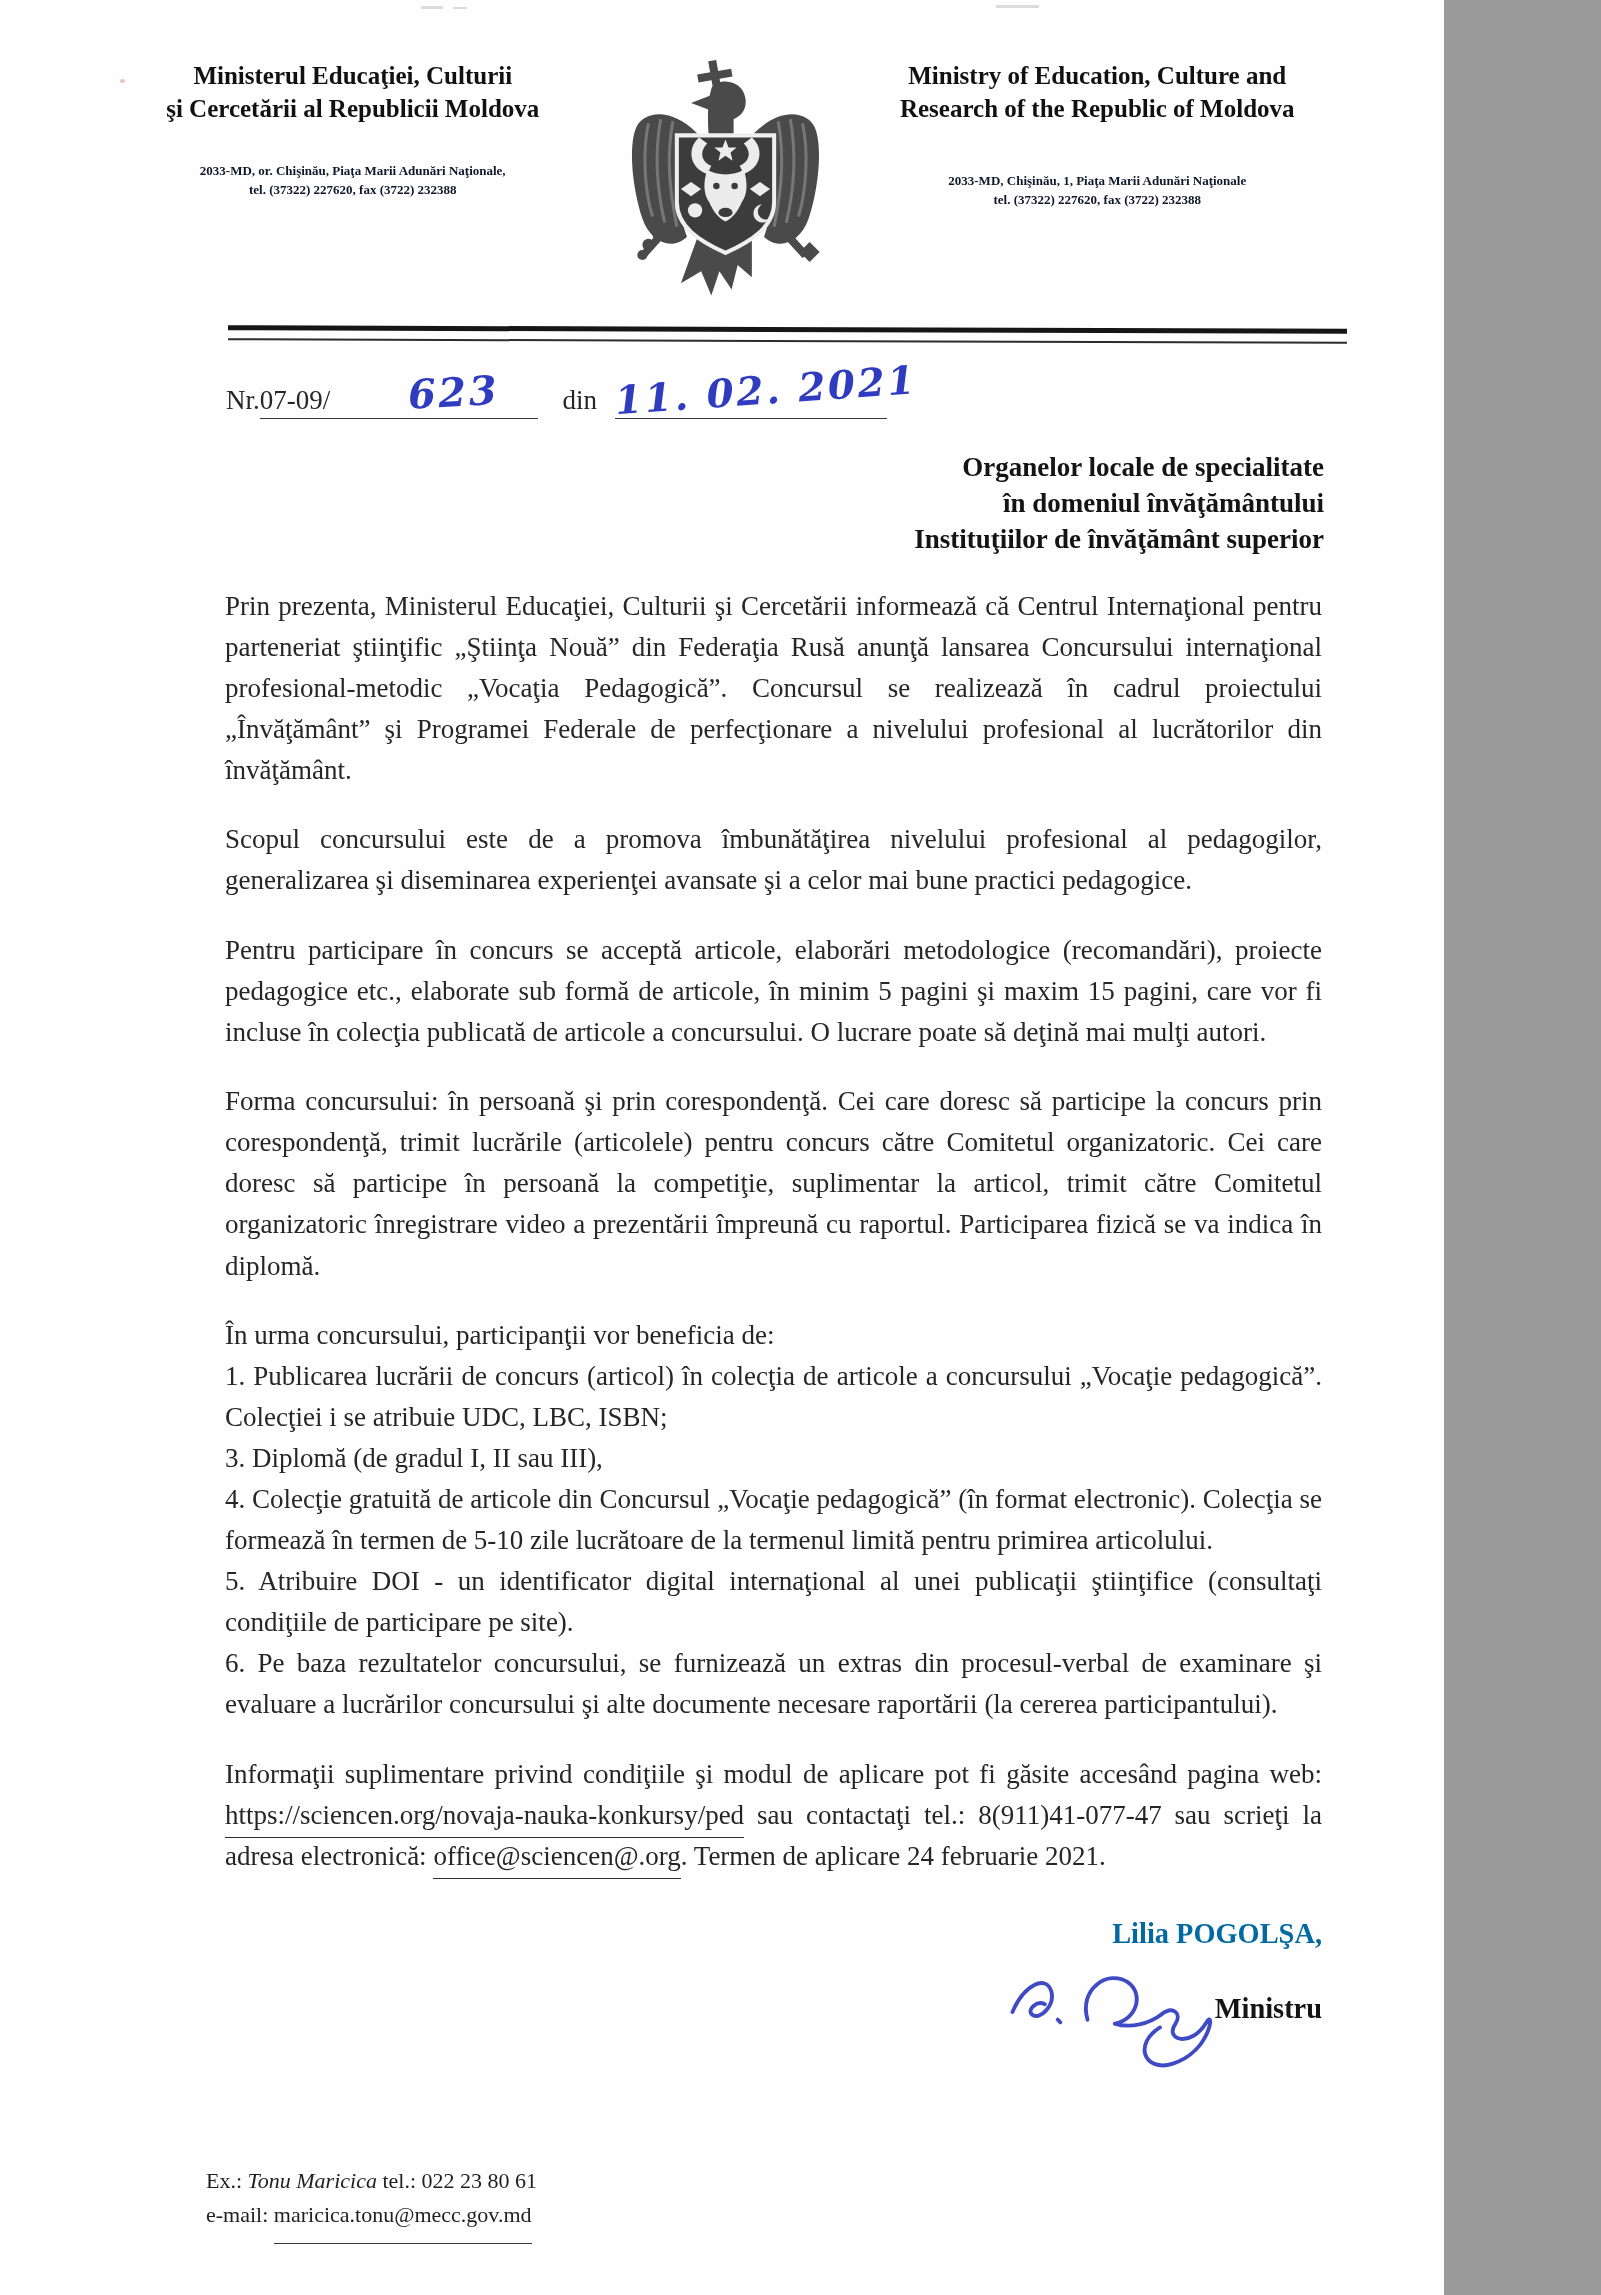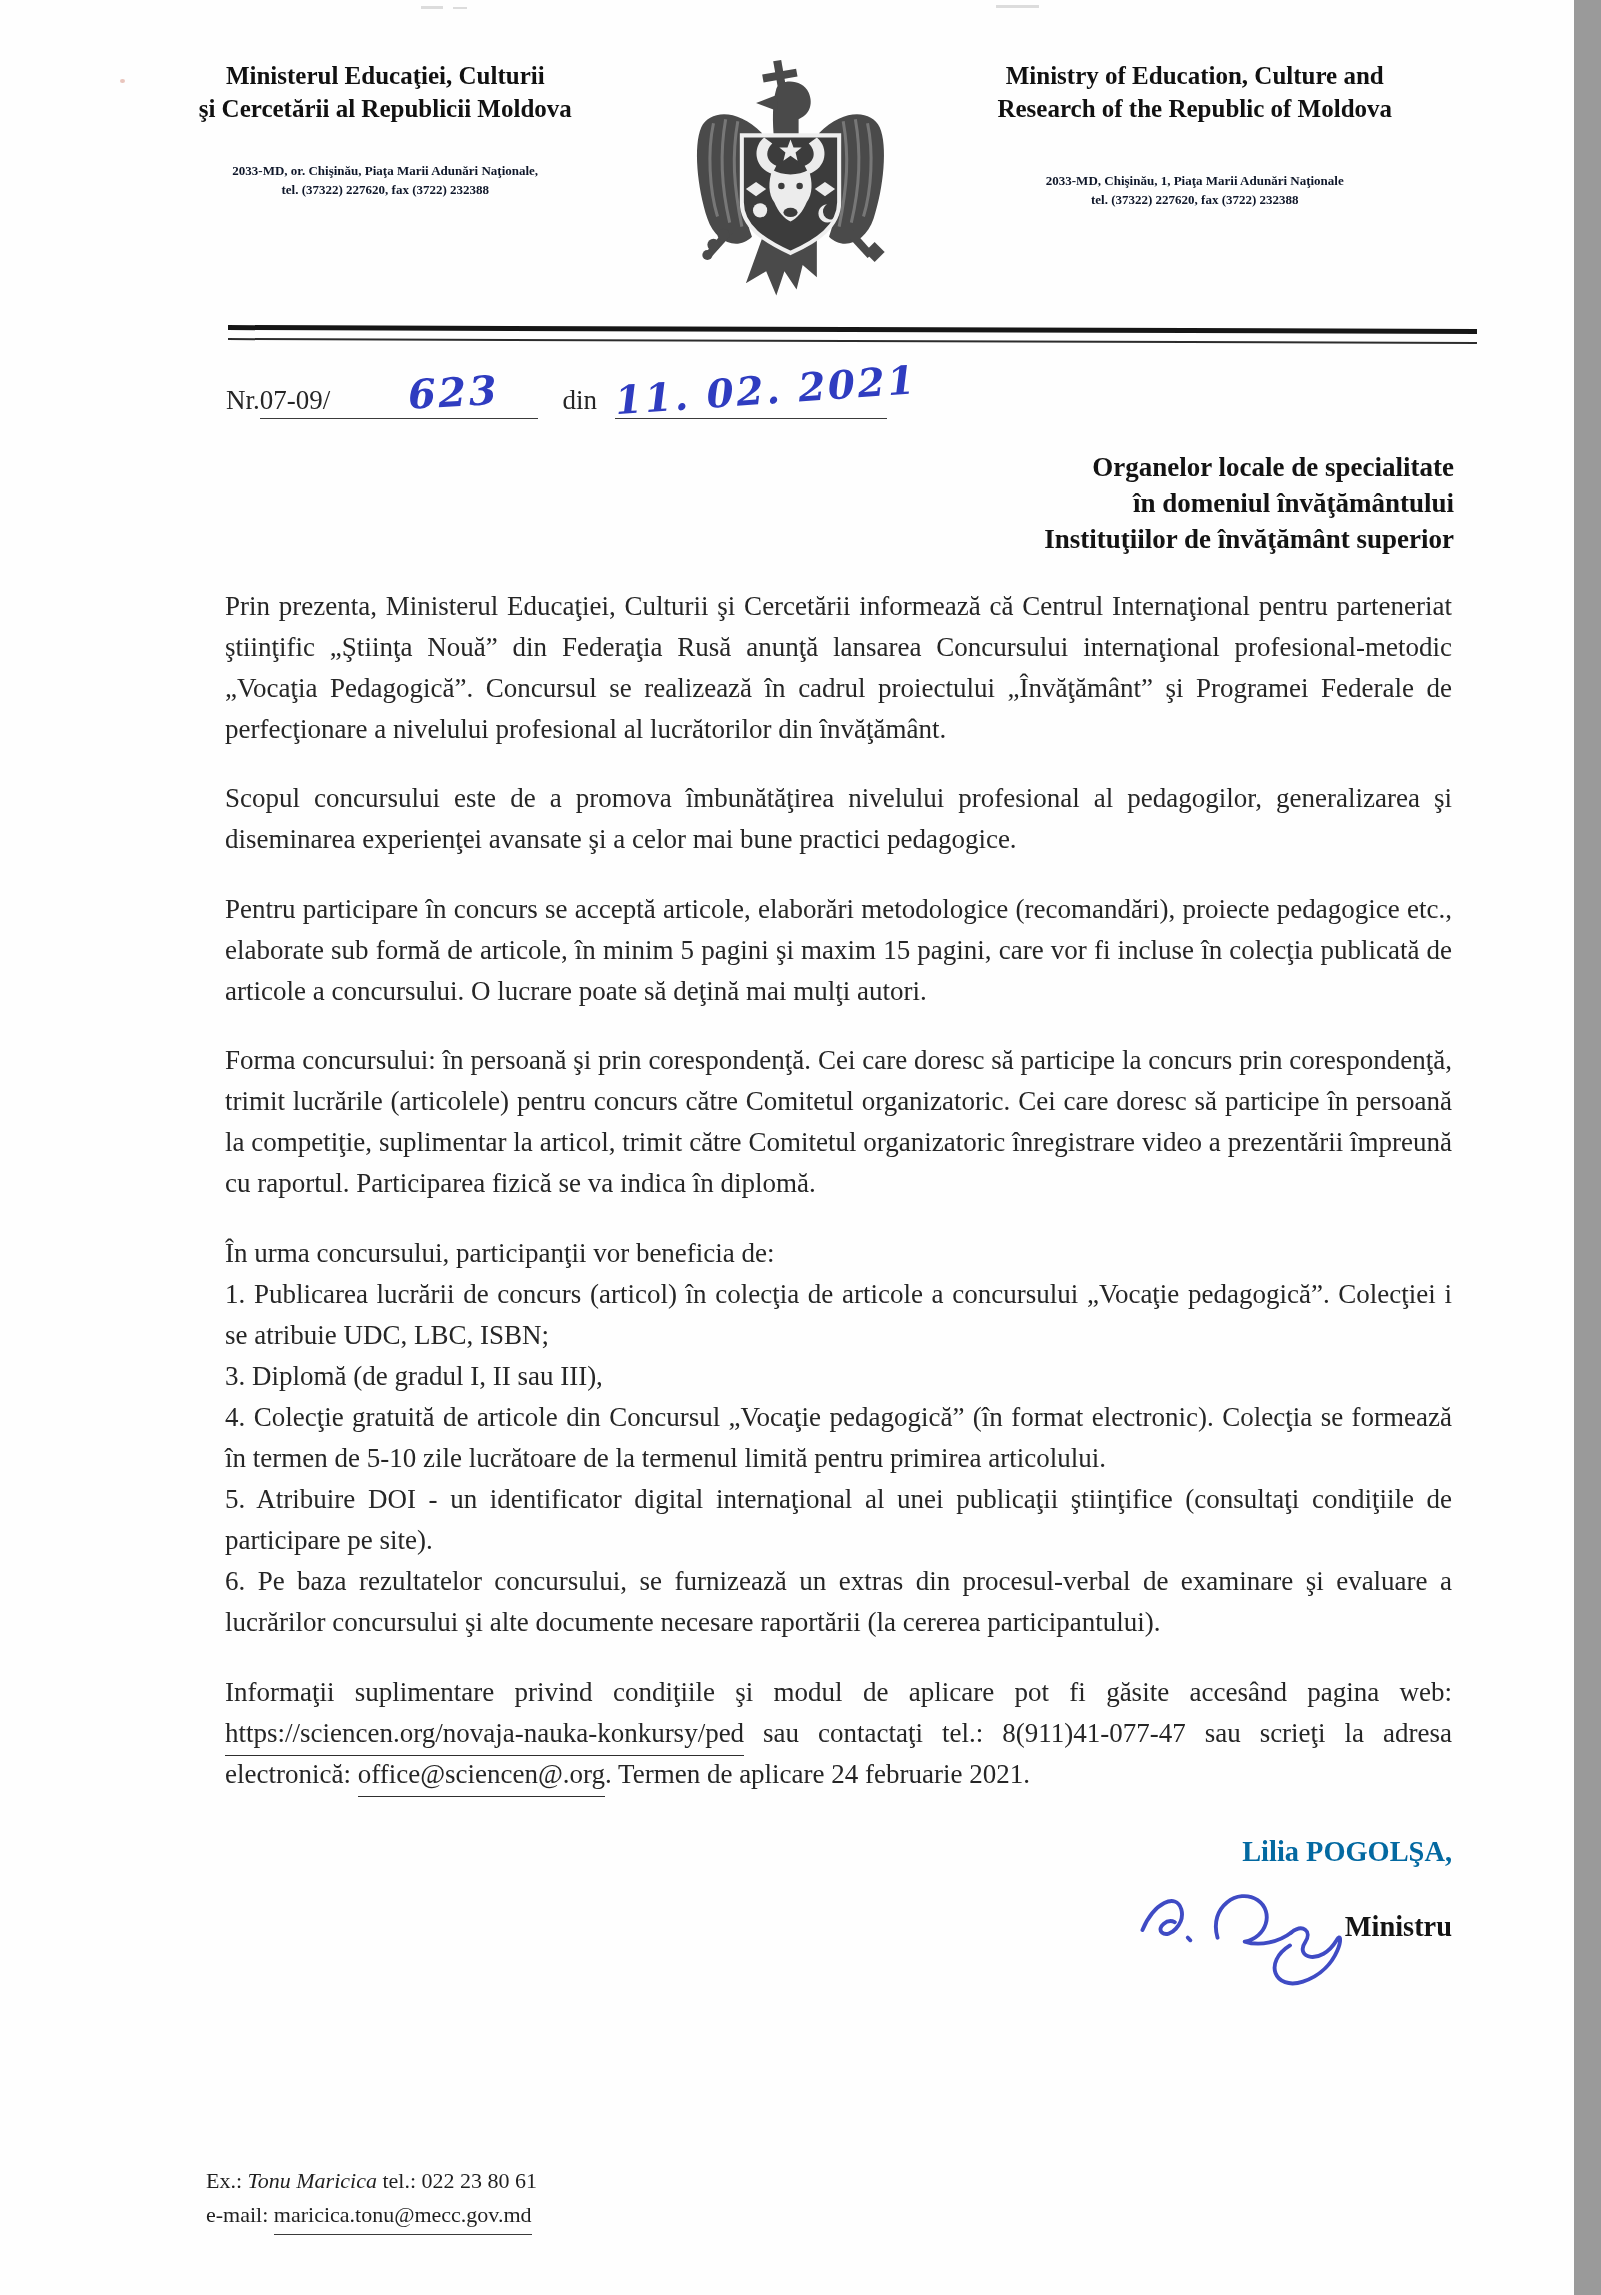--- a/index.html
+++ b/index.html
@@ -1,17 +1,17 @@
 <!DOCTYPE html>
 <html style="font-size:10.3px"><head>
 <meta charset="utf-8">
 <style>
   html,body{margin:0;padding:0;background:#9a9a9a;}
   .page{
-    position:relative; width:1574px; height:2295px; background:#fefefe;
+    position:relative; width:1444px; height:2295px; background:#fefefe;
     font-family:"Liberation Serif", serif; color:#262626; overflow:hidden;
   }
   
   .scan-mark{position:absolute;background:#cdcdcd;opacity:.7;}
   .scan-dot{position:absolute;width:4.5px;height:3.9px;border-radius:50%;background:#e3b6ad;opacity:.8;}
 
   
   .header{display:flex; padding:59px 91px 0 97px; align-items:flex-start;}
   .hdr-col{flex:1; text-align:center;}
   .hdr-title{font-weight:bold; color:#111; font-size:25px; line-height:1.32;}
@@ -50,21 +50,21 @@
 
   
   .sig-name{margin-top:35px; text-align:right; font-weight:bold; color:#0369a1; font-size:28.4px;}
   .sig-row{position:relative; height:126px; margin-top:2.6px;}
   .ministru{position:absolute; right:0; top:30px; font-weight:bold; color:#141414; font-size:28.4px;}
   .sig-svg{position:absolute; right:96px; top:2.6px; width:220px; height:120px;}
 
   
   .footer{position:absolute; left:206px; top:2164px; font-size:22px; color:#1f1f1f; line-height:1.55;}
   .exec-name{font-style:italic;}
-  .email{border-bottom:1.9px solid #3a3a3a; padding-bottom:7px;}
+  .email{border-bottom:1.9px solid #3a3a3a; padding-bottom:16px;}
 </style>
 </head>
 <body>
 
 <div class="page">
 
   <div class="scan-mark" style="left:421px;top:5.8px;width:22px;height:3.2px;"></div>
   <div class="scan-mark" style="left:453px;top:6.5px;width:14.2px;height:2.6px;"></div>
   <div class="scan-mark" style="left:996px;top:4.5px;width:43px;height:3.9px;"></div>
   <div class="scan-dot" style="left:120px;top:79px;"></div>

